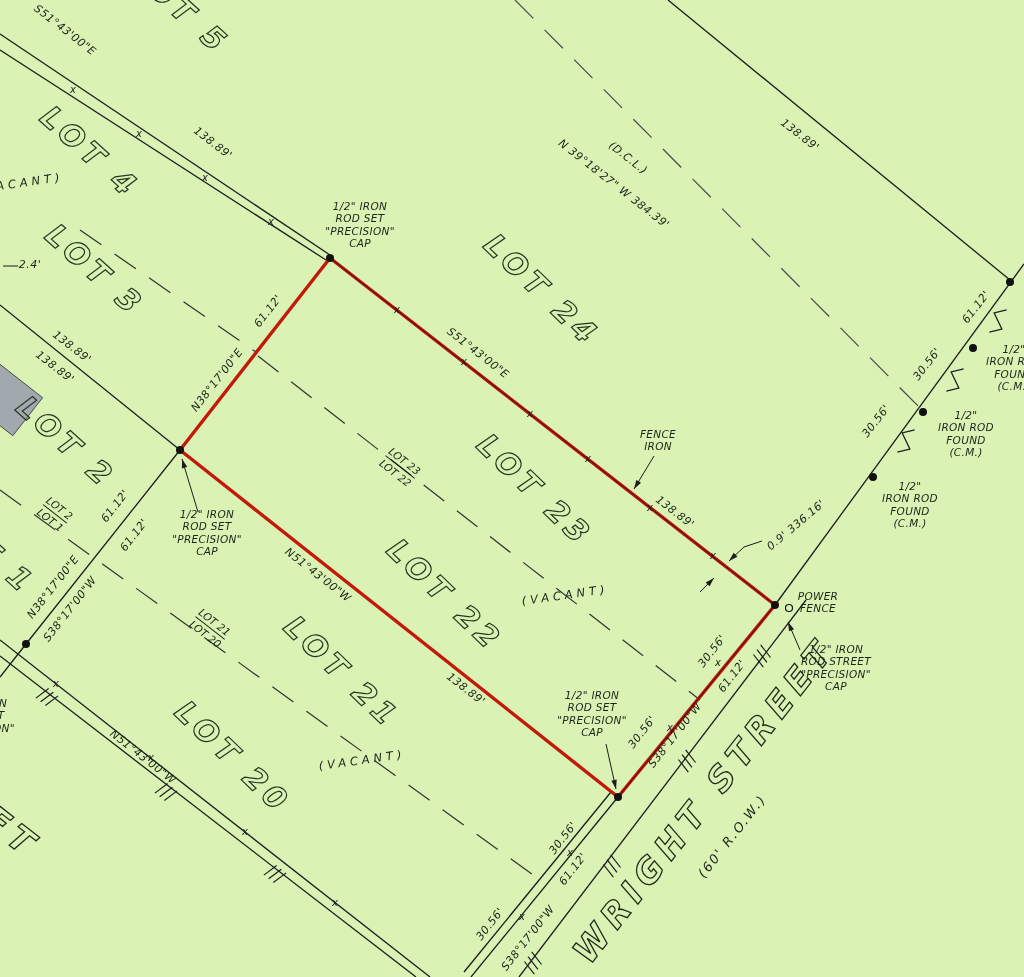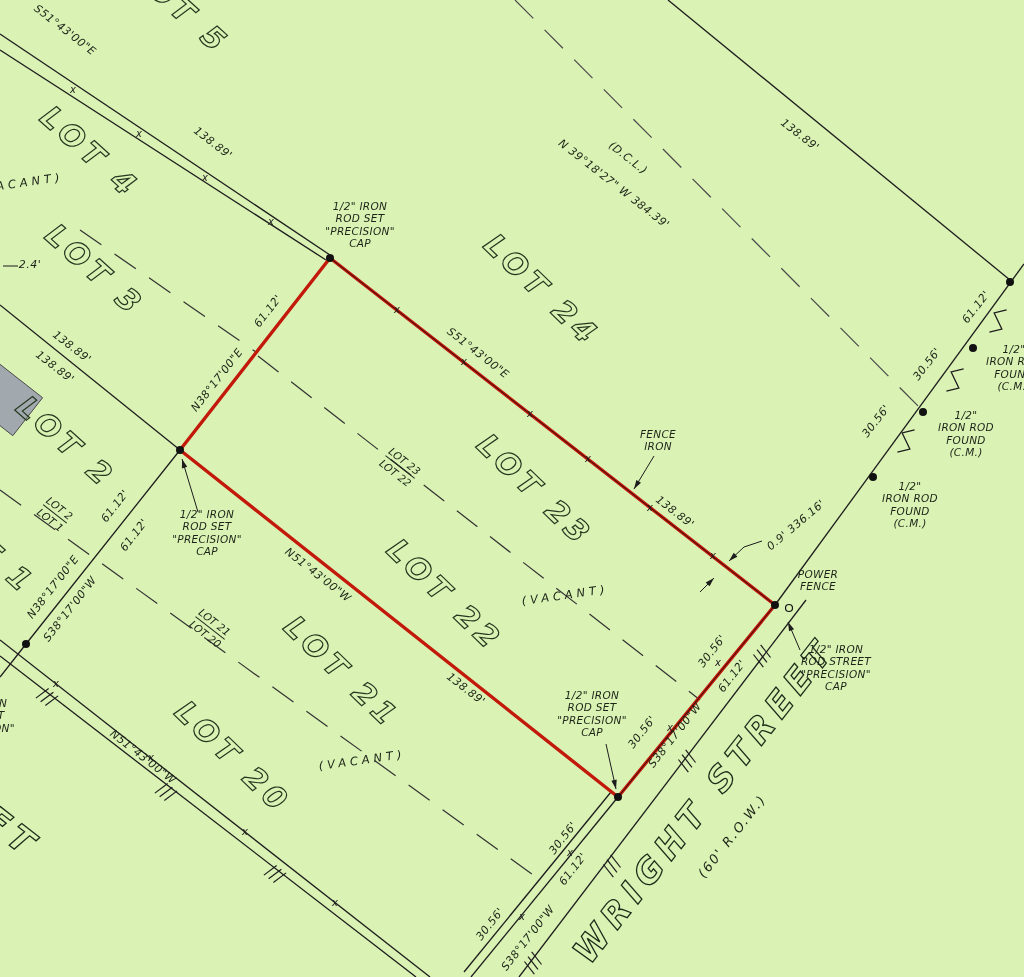--- a/index.html
+++ b/index.html
@@ -216,21 +216,21 @@
         <div>IRON ROD</div>
         <div>FOUND</div>
         <div>(C.M.)</div>
       </div>
       <div class="lbl blk" style="left: 1014px; top: 368px; transform: translate(-50%, -50%) rotate(0deg);">
         <div>1/2"</div>
         <div>IRON ROD</div>
         <div>FOUND</div>
         <div>(C.M.)</div>
       </div>
-      <div class="lbl blk" style="left: 818px; top: 580px; transform: translate(-50%, -50%) rotate(0deg); text-align: center;">
+      <div class="lbl blk" style="left: 818px; top: 602px; transform: translate(-50%, -50%) rotate(0deg); text-align: center;">
         <div>POWER</div>
         <div>FENCE</div>
       </div>
       <div class="lbl blk" style="left: 658px; top: 440px; transform: translate(-50%, -50%) rotate(0deg);">
         <div>FENCE</div>
         <div>IRON</div>
       </div>
     </div>
 </div>
 

